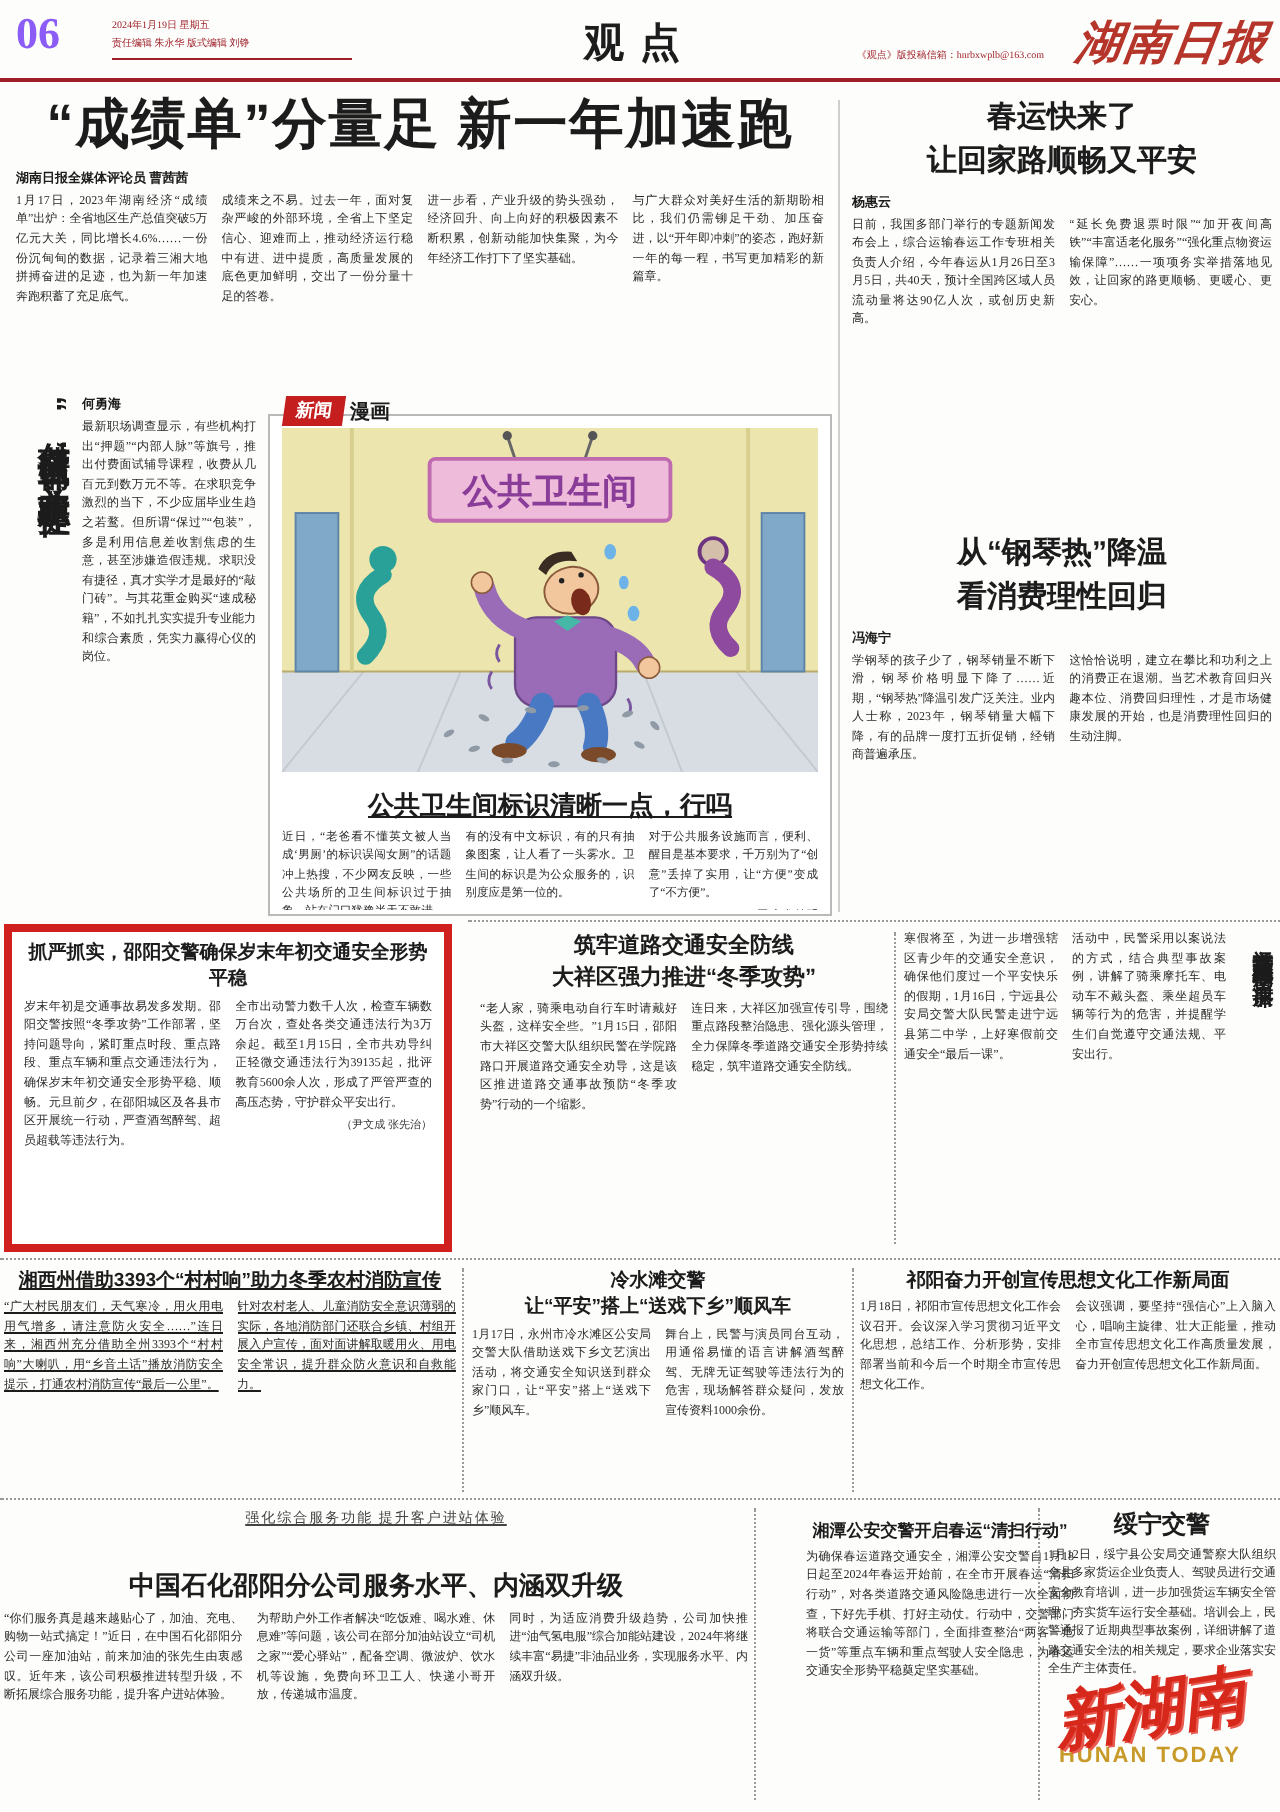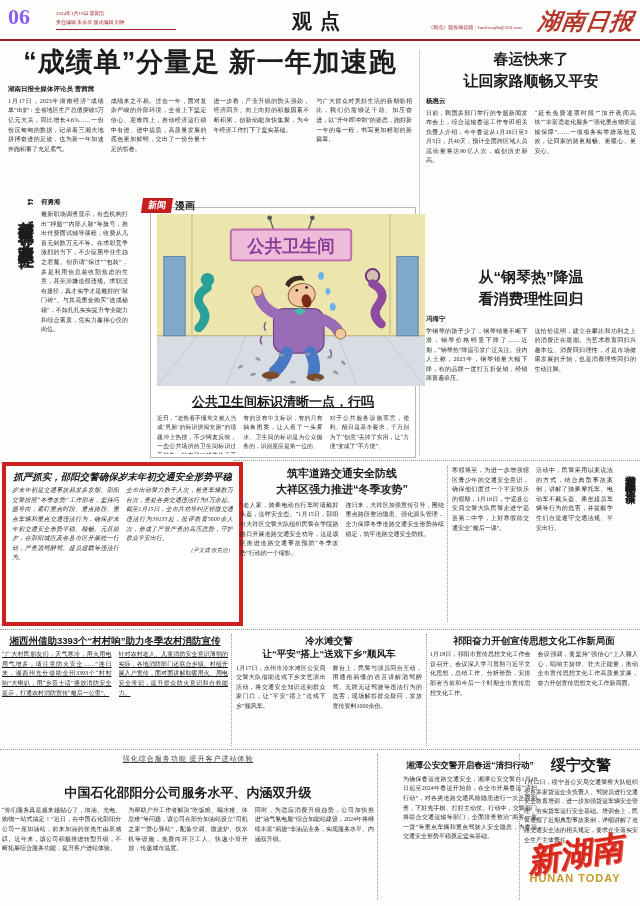--- a/index.html
+++ b/index.html
@@ -35,25 +35,25 @@
   
   #lead      { position:absolute; left:8px;  top:46px;  width:404px; height:148px; overflow:hidden; }
   #chunyun   { position:absolute; left:426px; top:48px;  width:210px; height:212px; overflow:hidden; }
   #piano     { position:absolute; left:426px; top:266px; width:210px; height:190px; overflow:hidden; }
   #fufei     { position:absolute; left:6px;  top:198px; width:122px; height:258px; display:flex; gap:5px; overflow:hidden; }
   #fufei .vh { font-size:16px; width:30px; height:100%; }
   #cartoon   { position:absolute; left:134px; top:198px; width:282px; height:260px; }
   .tagrow { position:absolute; left:8px; top:0; z-index:2; display:flex; align-items:center; gap:3px; }
   .tag-red { background:#c41e1e; color:#fff; font-size:9px; font-weight:bold; padding:1px 6px; transform:skewX(-8deg); font-family:"Liberation Sans",sans-serif; }
   .tag-blk { font-size:10px; font-weight:bold; font-family:"Liberation Sans",sans-serif; }
-  .cframe { position:absolute; left:0; right:0; top:9px; bottom:0; border:1px solid #b9b9b9; padding:6px 6px 3px; background:#fff;margin-left:16px; }
+  .cframe { position:absolute; left:0; right:0; top:9px; bottom:0; border:1px solid #b9b9b9; padding:6px 6px 3px; background:#fff; }
   .caption { font-size:13px; font-weight:bold; text-align:center; margin:3px 0 3px; font-family:"Liberation Sans",sans-serif;text-decoration:underline; }
   .ctext { height:40px; }
   .ctext .col { font-size:5.8px; }
-  #redbox    { position:absolute; left:2px; top:462px; width:241px; height:164px; border:4px solid #cf1f1f; padding:4px 6px; background:#fff; overflow:hidden;font-style:italic; }
+  #redbox    { position:absolute; left:2px; top:462px; width:224px; height:164px; border:4px solid #cf1f1f; padding:4px 6px; background:#fff; overflow:hidden; }
   #redbox .cols { height:118px; margin-top:3px; }
   #daxiang   { position:absolute; left:240px; top:466px; width:204px; height:158px; overflow:hidden; }
   #ningyuan  { position:absolute; left:452px; top:466px; width:186px; height:158px; display:flex; gap:5px; overflow:hidden; }
   #ningyuan .vh { font-size:10.5px; width:20px; height:100%; letter-spacing:1px; }
   #xiangxi   { position:absolute; left:2px;   top:634px; width:226px; height:112px; overflow:hidden;text-decoration:underline; }
   #lengshui  { position:absolute; left:236px; top:634px; width:186px; height:112px; overflow:hidden; }
   #qiyang    { position:absolute; left:430px; top:634px; width:208px; height:112px; overflow:hidden; }
   #sinopec   { position:absolute; left:2px;   top:754px; width:372px; height:150px; overflow:hidden; }
   #xiangtan  { position:absolute; left:382px; top:760px; width:134px; height:150px; overflow:hidden;margin-left:21px; }
   #suining   { position:absolute; left:524px; top:754px; width:114px; height:150px; overflow:hidden; }
@@ -285,21 +285,21 @@
   <div class="vdot" style="left:377px; top:754px; height:146px;"></div>
 
   <div id="xiangtan">
     <div class="headline-sm" style="font-size:8.5px">湘潭公安交警开启春运“清扫行动”</div>
     <div class="body mt3" style="height:118px">为确保春运道路交通安全，湘潭公安交警自1月18日起至2024年春运开始前，在全市开展春运“清扫行动”，对各类道路交通风险隐患进行一次全面彻查，下好先手棋、打好主动仗。行动中，交警部门将联合交通运输等部门，全面排查整治“两客一危一货”等重点车辆和重点驾驶人安全隐患，为春运交通安全形势平稳奠定坚实基础。</div>
   </div>
 
   <div class="vdot" style="left:519px; top:754px; height:146px;"></div>
 
   <div id="suining">
-    <div class="headline-sm" style="font-size:15px">
+    <div class="headline-sm" style="font-size:12px">
       <div>绥宁交警</div>
     </div>
     <div class="body mt3" style="height:110px">1月12日，绥宁县公安局交通警察大队组织全县多家货运企业负责人、驾驶员进行交通安全教育培训，进一步加强货运车辆安全管理，夯实货车运行安全基础。培训会上，民警通报了近期典型事故案例，详细讲解了道路交通安全法的相关规定，要求企业落实安全生产主体责任。</div>
   </div>
 
   <div id="logo">
     <div class="logo-cn">新湖南</div>
     <div class="logo-en">HUNAN TODAY</div>
   </div>
 

